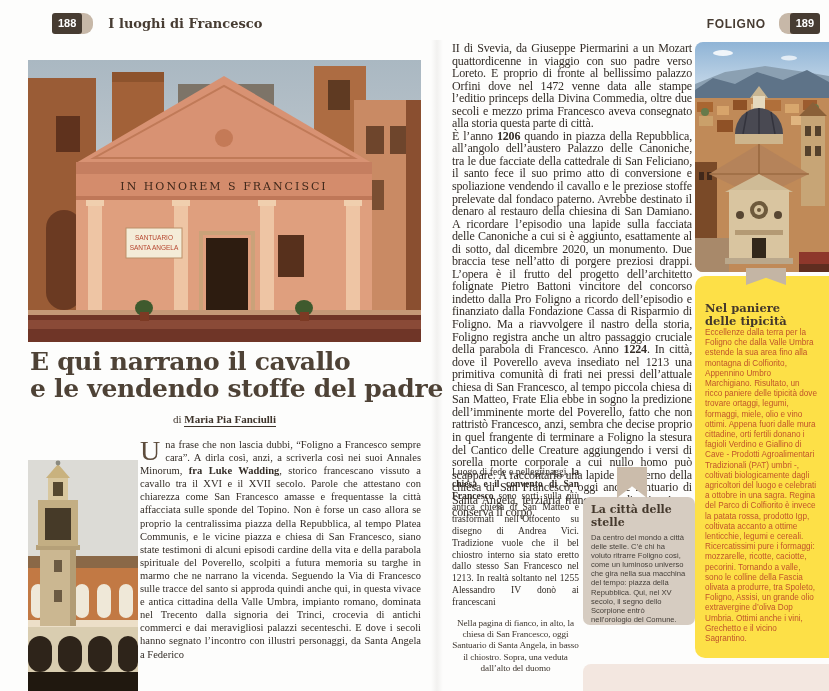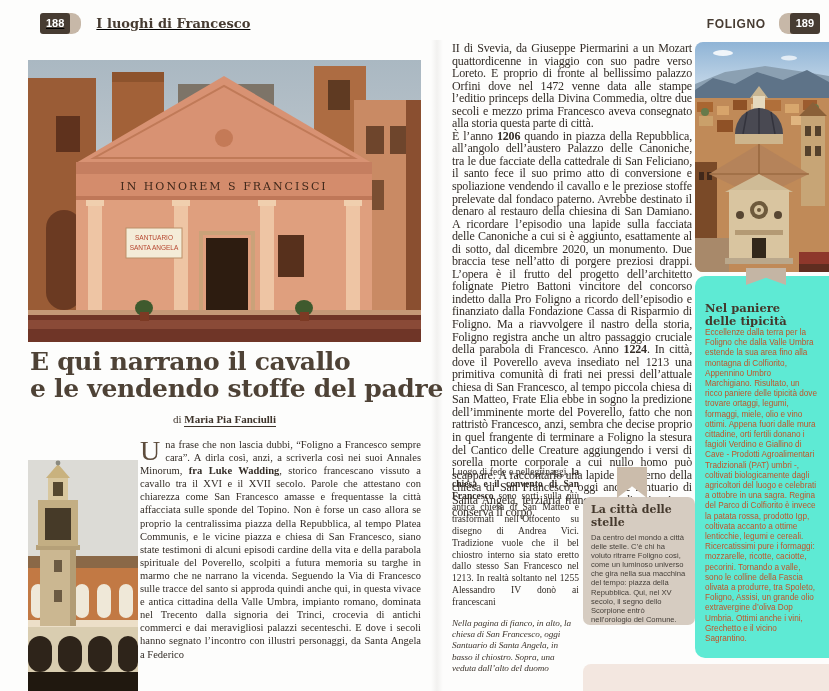--- a/index.html
+++ b/index.html
@@ -1,21 +1,21 @@
 <!DOCTYPE html>
 <html><head>
 <meta charset="utf-8">
 <style>
   * { box-sizing: border-box; margin: 0; padding: 0; }
   html,body { width:829px; height:691px; background:#ffffff; }
   #spread { position:relative; width:829px; height:691px; overflow:hidden;
             background:#fdfdfc; font-family:"Liberation Serif", serif; }
 
   
-  .hdr-left { position:absolute; left:40px; top:13px; display:flex; align-items:center;text-decoration:underline; }
+  .hdr-left { position:absolute; left:52px; top:13px; display:flex; align-items:center; }
   .hdr-right { position:absolute; right:9px; top:13px; display:flex; align-items:center; }
   .folio { background:#473c32; color:#fff; font:bold 11px/13px "Liberation Sans", sans-serif;
            padding:4px 6px; border-radius:3px; position:relative; z-index:2; }
   .tab-l { width:13px; height:21px; background:#c7b8a8; border-radius:0 9px 9px 0; margin-left:-2px; }
   .tab-r { width:13px; height:21px; background:#c7b8a8; border-radius:9px 0 0 9px; margin-right:-2px; }
   .hdr-title { margin-left:15px; font:bold 13px "DejaVu Serif", serif; color:#473c32; }
   .hdr-title-r { font:bold 12px "Liberation Sans", sans-serif; letter-spacing:.6px; color:#473c32; margin-right:13px; }
 
   .gutter { position:absolute; left:431px; top:40px; width:12px; height:651px;
             background:linear-gradient(90deg, rgba(0,0,0,0), rgba(60,50,40,.06), rgba(0,0,0,0)); }
@@ -34,30 +34,30 @@
   .body-left { position:absolute; left:140px; top:438px; width:281px;
                font-size:10.5px; line-height:13.1px; text-align:justify; color:#332c26; }
   .dropcap { float:left; font-size:28px; line-height:24px; padding:1px 5px 0 0; color:#5d4c3c; }
 
   
   .colA { position:absolute; left:452px; top:42px; width:240px; font-size:12px;
           line-height:12.55px; letter-spacing:-.15px; text-align:justify; color:#332c26; }
   .colA p { margin:0; }
   .colB { position:absolute; left:452px; top:466px; width:127px; font-size:9.6px;
           line-height:11.8px; text-align:justify; color:#332c26; }
-  .caption { margin-top:10px; font-style:italic; text-align:left;
+  .caption { margin-top:10px; text-align:center;
              font-size:9.2px; line-height:11.4px; letter-spacing:-.1px; color:#3e362e; }
 
   
   .photo-aerial { position:absolute; left:695px; top:42px; width:134px; height:230px;
                   border-radius:8px 0 0 8px; overflow:hidden; }
   .strip-bottom { position:absolute; left:583px; top:664px; width:246px; height:27px;
                   background:#f3e7e0; border-radius:8px 0 0 0; z-index:1; }
   .box-paniere { position:absolute; left:695px; top:276px; width:134px; height:382px;
-                 background:#5eead4; border-radius:10px 0 0 10px; padding:26px 12px 14px 10px;
+                 background:#fde047; border-radius:10px 0 0 10px; padding:26px 12px 14px 10px;
                  overflow:hidden; z-index:2; }
   .tab-paniere { position:absolute; left:746px; top:268px; width:40px; height:17px; background:#c4b5a4;
                  clip-path:polygon(0 0,100% 0,100% 100%,50% 58%,0 100%); z-index:3; }
   .box-title { font:bold 11.5px/13px "DejaVu Serif", serif; color:#44382c; }
   .box-paniere .box-body { font:8.2px/10.2px "Liberation Sans", sans-serif;
                            color:#c0552b; }
   .box-stelle { position:absolute; left:583px; top:497px; width:112px; height:128px;
                 background:#d6ccc1; border-radius:7px; padding:6px 8px; overflow:hidden; z-index:2; }
   .tab-stelle { position:absolute; left:617px; top:467px; width:30px; height:31px; background:#cbbcab;
                 clip-path:polygon(0 0,100% 0,100% 100%,50% 62%,0 100%); z-index:3; }

